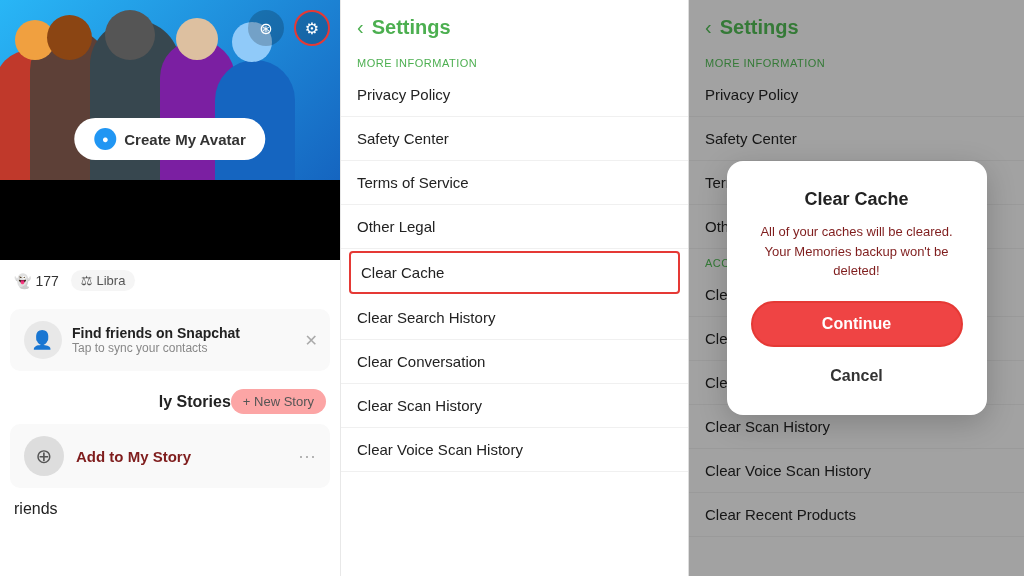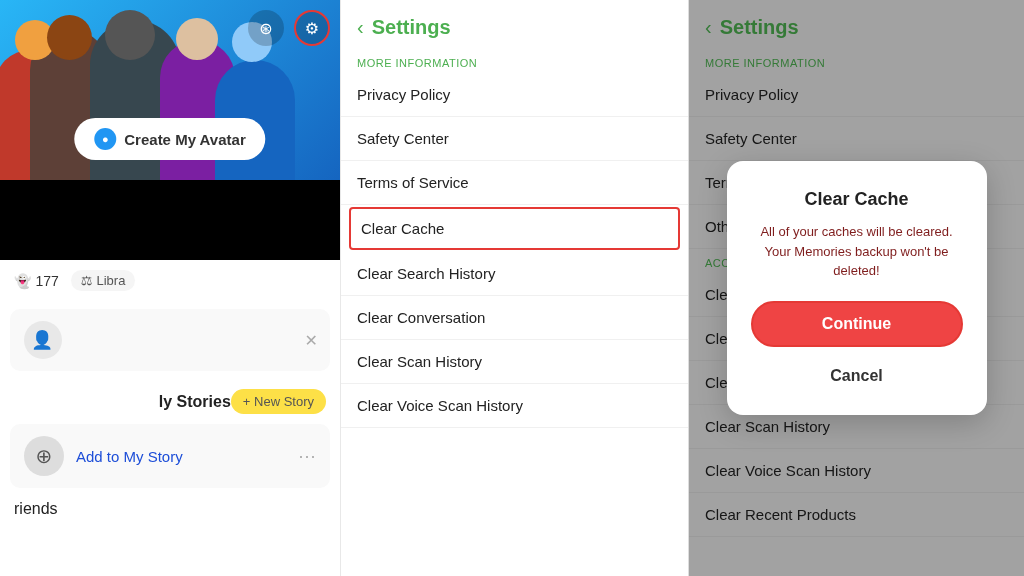--- a/index.html
+++ b/index.html
@@ -144,21 +144,21 @@
       padding: 10px 14px 6px;
     }
 
     .stories-title {
       font-size: 16px;
       font-weight: 700;
       color: #222;
     }
 
     .new-story-btn {
-      background: #fde047;
+      background: #fca5a5;
       border-radius: 14px;
       padding: 5px 12px;
       font-size: 13px;
       color: #555;
       display: flex;
       align-items: center;
       gap: 4px;
       cursor: pointer;
     }
 
@@ -176,22 +176,22 @@
       width: 40px; height: 40px;
       border-radius: 50%;
       background: #ddd;
       display: flex; align-items: center; justify-content: center;
       font-size: 20px;
       color: #555;
     }
 
     .add-story-label {
       font-size: 15px;
-      font-weight: 400;
-      color: #1d4ed8;
+      font-weight: 700;
+      color: #7f1d1d;
       flex: 1;
     }
 
     .dots-icon {
       color: #aaa;
       font-size: 18px;
       cursor: pointer;
     }
 
     .friends-label {
@@ -400,20 +400,24 @@
       <span>177</span>
     </div>
     <div class="zodiac-badge">
       <span>⚖</span>
       <span>Libra</span>
     </div>
   </div>
 
   <div class="find-friends-card">
     <div class="find-friends-icon">👤</div>
+    <div class="find-friends-text">
+      <div class="title">Find friends on Snapchat</div>
+      <div class="subtitle">Tap to sync your contacts</div>
+    </div>
     <span class="close-x">✕</span>
   </div>
 
   <div class="stories-header">
     <span class="stories-title">ly Stories</span>
     <div class="new-story-btn">
       <span>+ New Story</span>
     </div>
   </div>
 
@@ -430,20 +434,21 @@
   <div class="settings-header">
     <span class="back-arrow">‹</span>
     <span class="settings-title">Settings</span>
   </div>
 
   <div class="section-label">MORE INFORMATION</div>
 
   <div class="settings-item">Privacy Policy</div>
   <div class="settings-item">Safety Center</div>
   <div class="settings-item">Terms of Service</div>
+  <div class="settings-item">Other Legal</div>
 
 
   <div class="settings-item clear-cache-item">Clear Cache</div>
   <div class="settings-item">Clear Search History</div>
   <div class="settings-item">Clear Conversation</div>
   <div class="settings-item">Clear Scan History</div>
   <div class="settings-item">Clear Voice Scan History</div>
 </div>
 
 <div class="right-panel">

